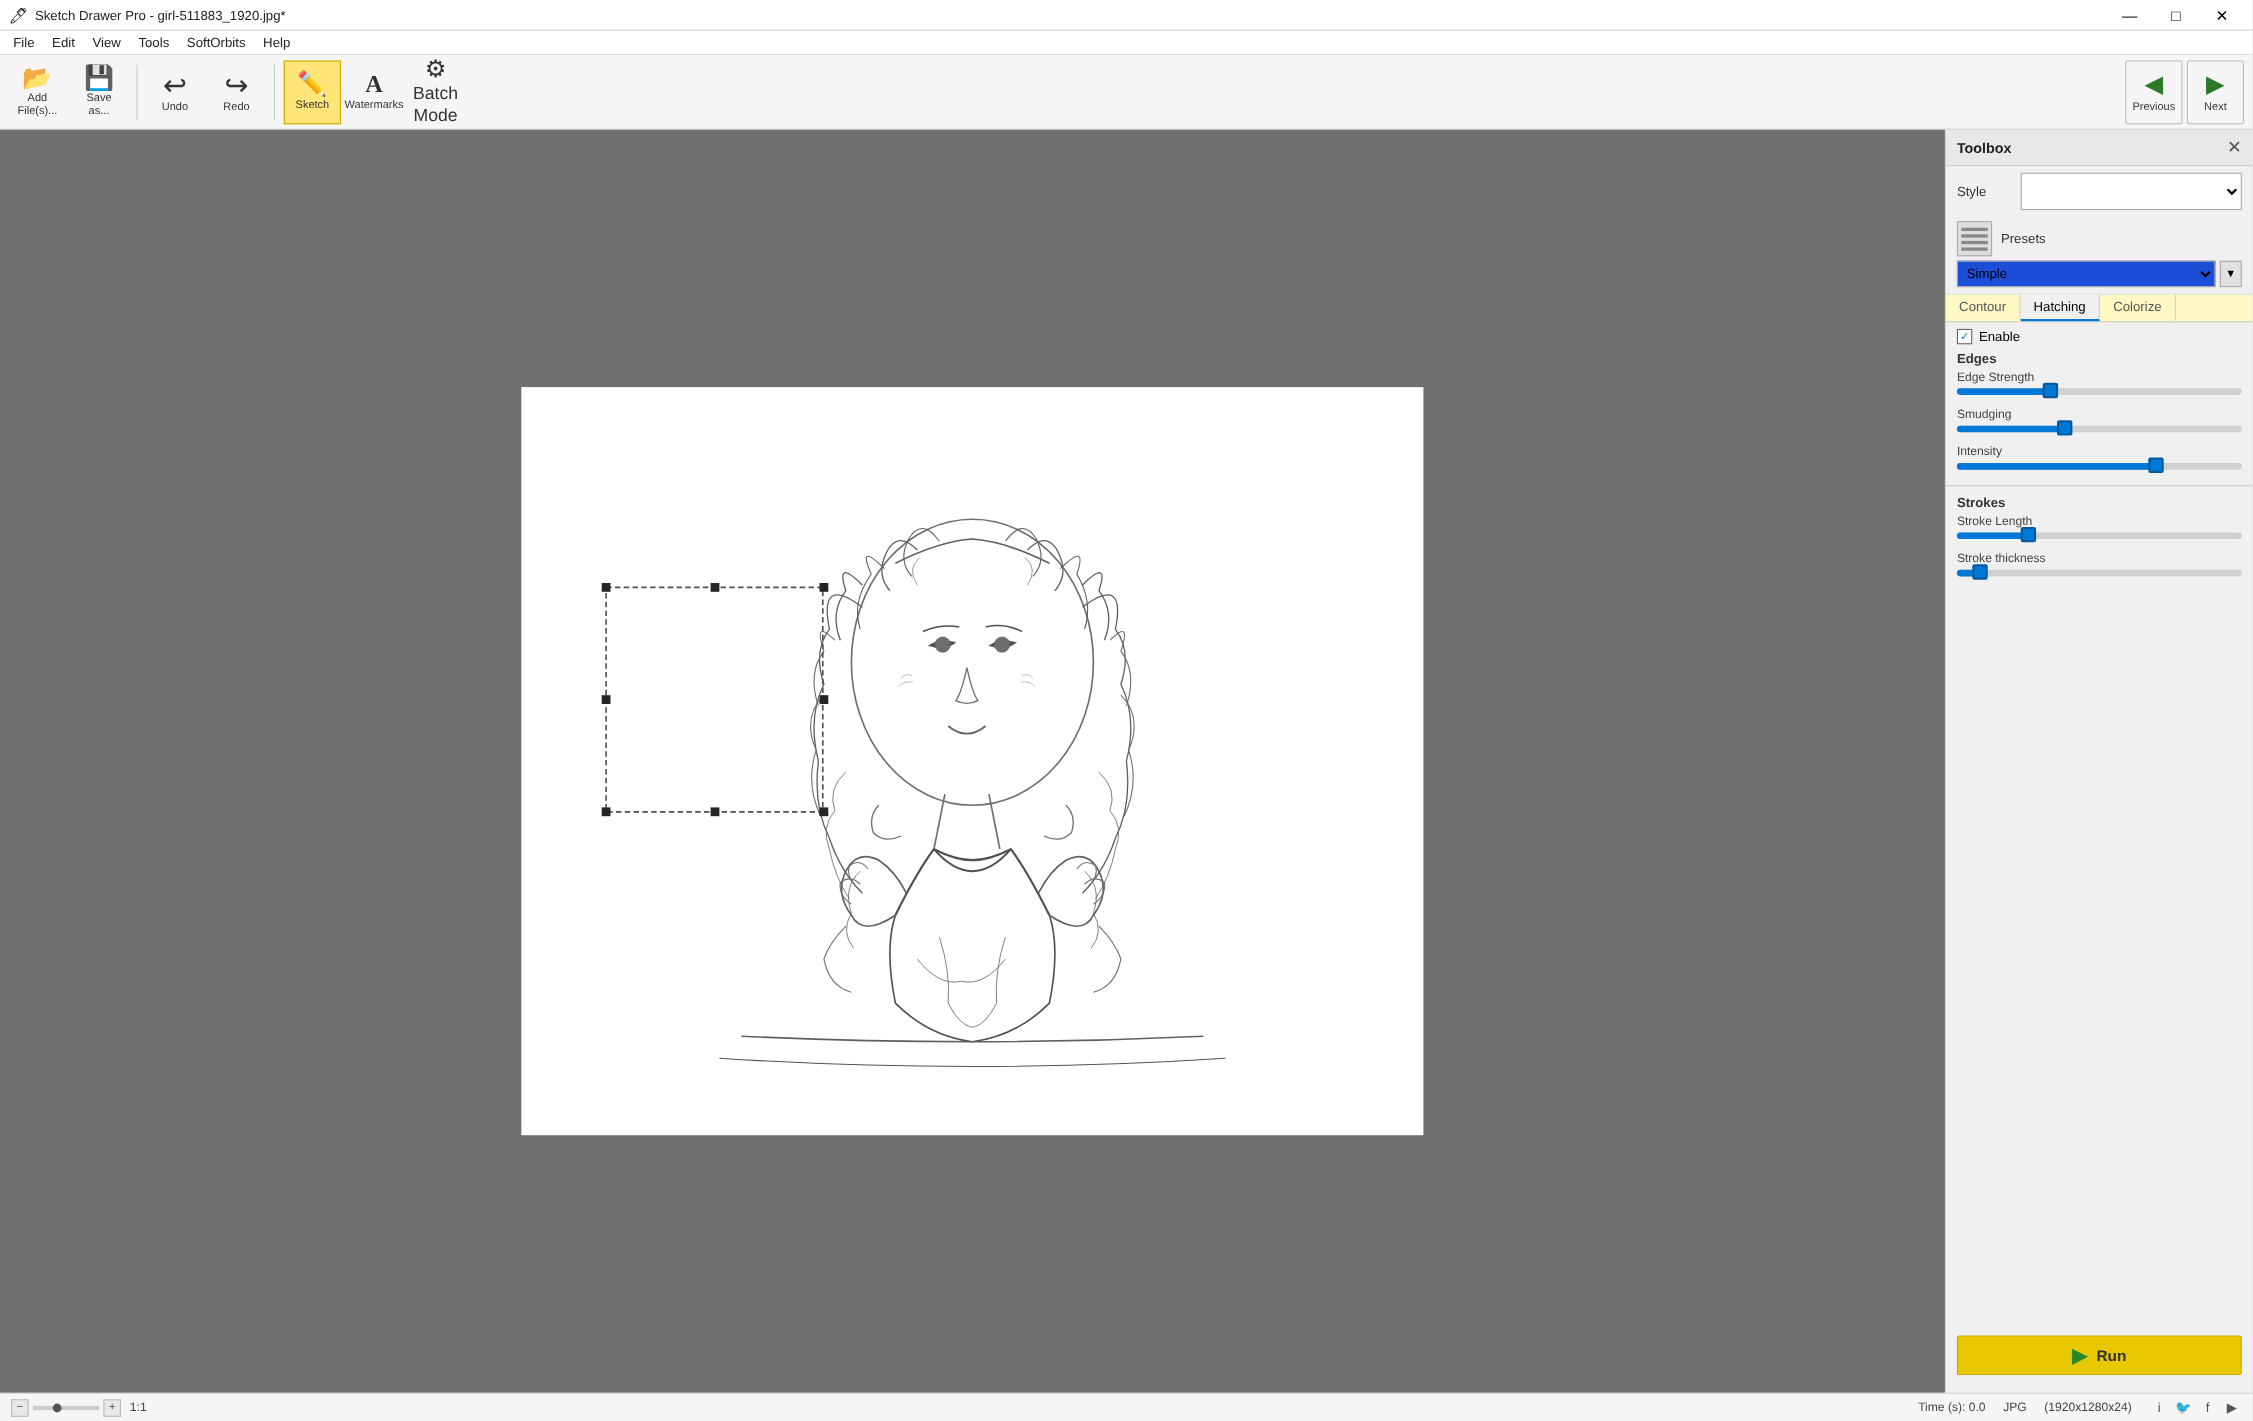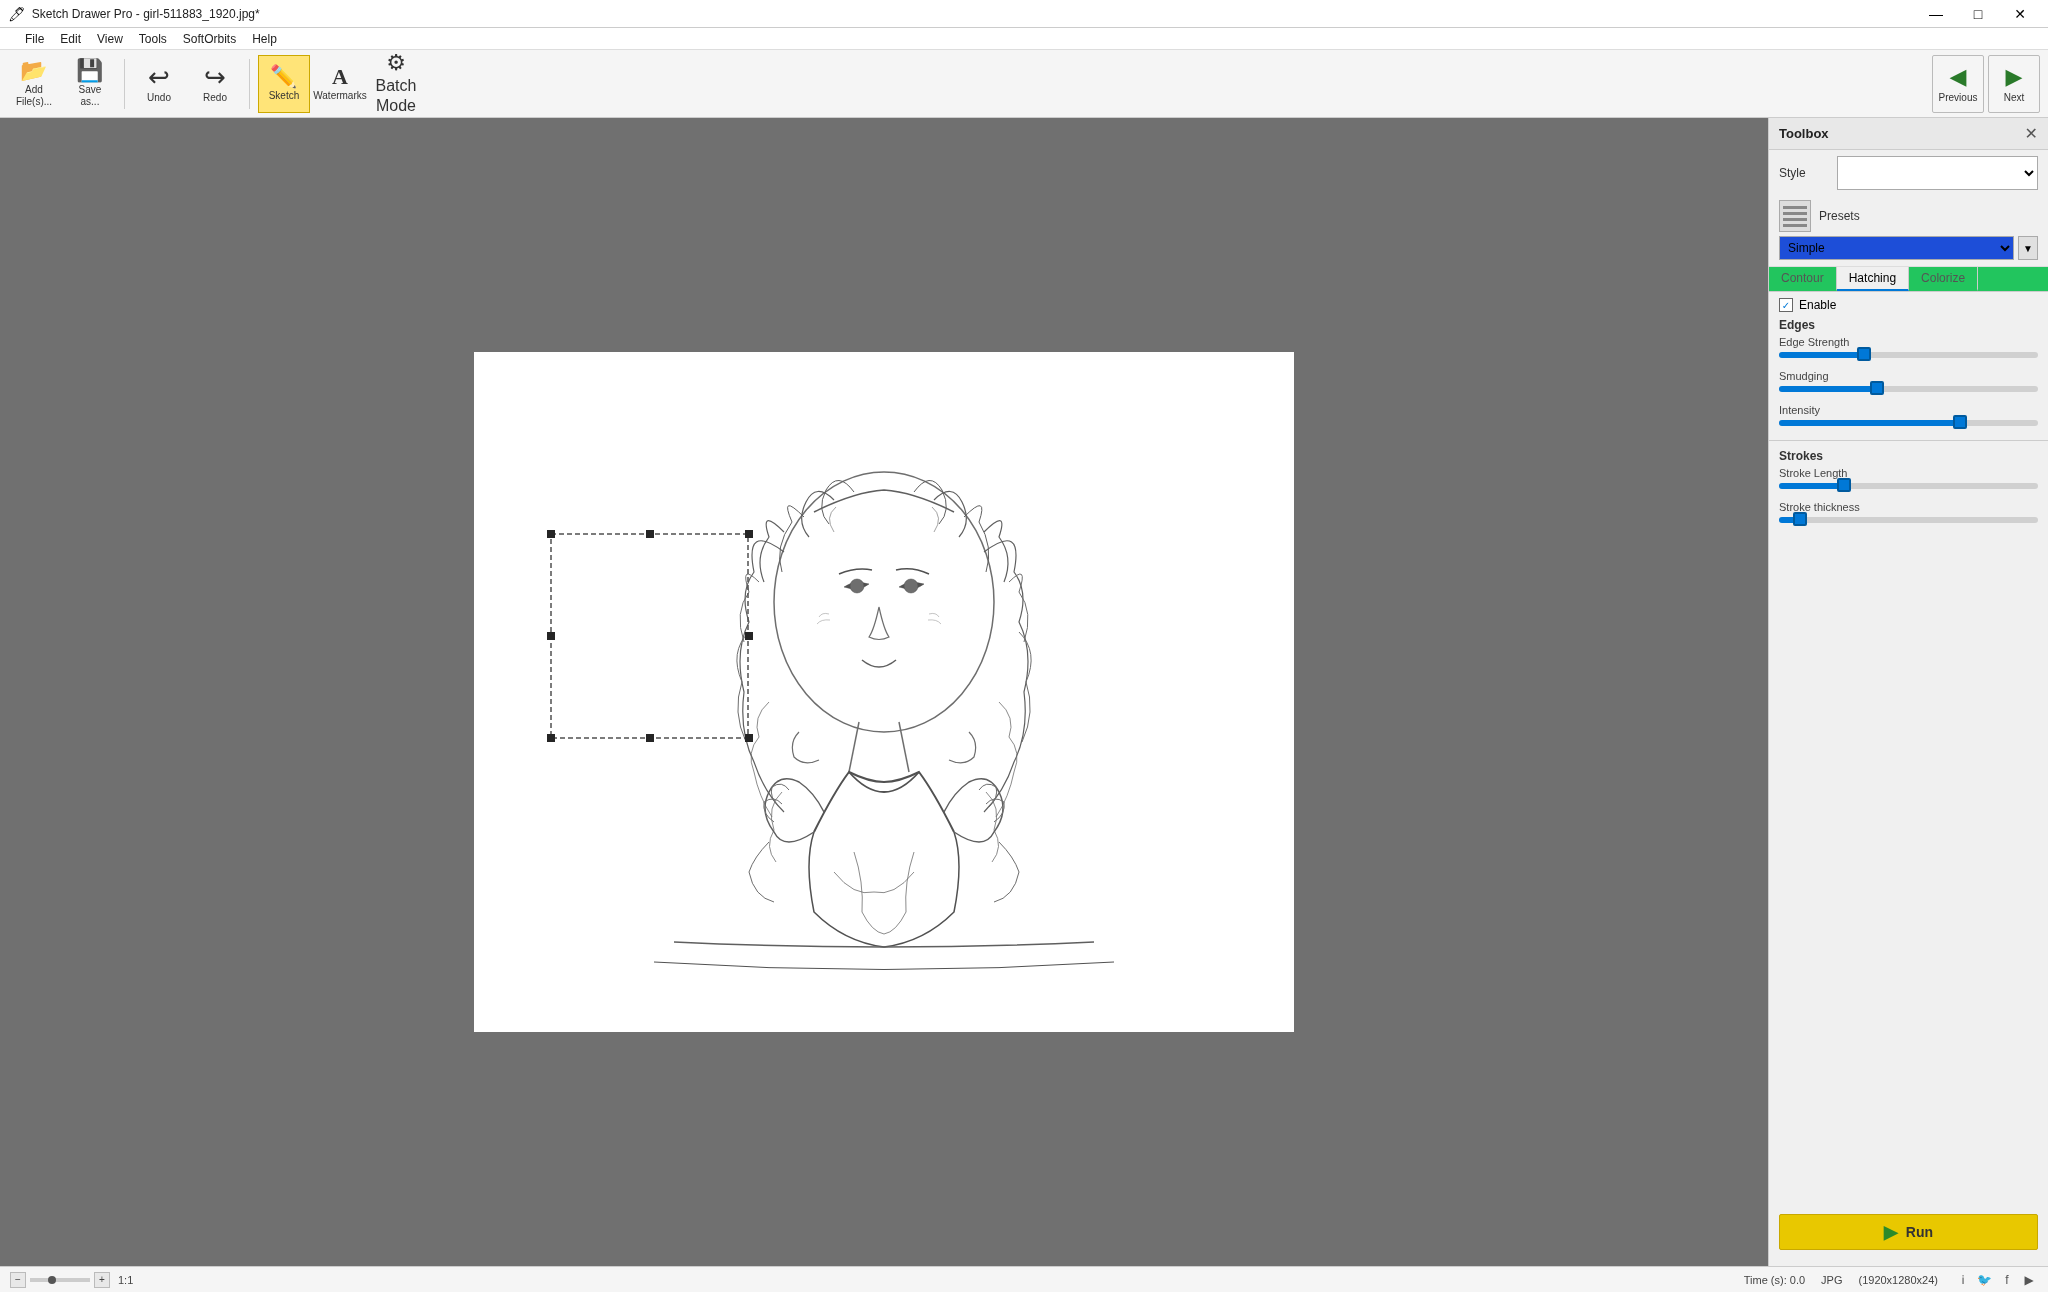--- a/index.html
+++ b/index.html
@@ -15,21 +15,21 @@
     #title-bar-title { font-size: 12px; color: #222; }
     #title-bar-controls { display: flex; gap: 2px; }
     .title-btn {
       width: 40px; height: 28px; border: none; background: transparent;
       cursor: pointer; font-size: 14px; display: flex; align-items: center; justify-content: center;
     }
 
     
     #menu-bar {
       display: flex; align-items: center; background: #fff; height: 22px;
-      padding: 0 17px; border-bottom: 1px solid #ddd;
+      padding: 0 4px; border-bottom: 1px solid #ddd;
     }
     .menu-item {
       padding: 2px 8px; font-size: 12px; cursor: pointer; color: #222;
     }
 
     
     #toolbar {
       display: flex; align-items: center; background: #f5f5f5;
       height: 68px; padding: 4px 8px; border-bottom: 1px solid #ccc; gap: 4px;
     }
@@ -112,21 +112,21 @@
       font-size: 12px; padding: 0 4px;
     }
     .presets-dropdown-arrow {
       width: 20px; height: 24px; border: 1px solid #aaa; background: #e0e0e0;
       display: flex; align-items: center; justify-content: center; cursor: pointer;
       font-size: 10px;
     }
 
     
     #tabs-row {
-      display: flex; border-bottom: 1px solid #ccc; background: #22c55e;
+      display: flex; border-bottom: 1px solid #ccc; background: #fef9c3;
     }
     .tab {
       padding: 4px 12px; font-size: 12px; cursor: pointer; color: #555;
       border-right: 1px solid #ccc; border-bottom: 2px solid transparent;
     }
     .tab.active { color: #000; border-bottom-color: #0078d7; background: #f0f0f0; }
 
     
     #enable-row { display: flex; align-items: center; gap: 6px; padding: 6px 10px 2px; }
     .checkbox-custom { width: 14px; height: 14px; border: 1px solid #666; background: #fff; display: flex; align-items: center; justify-content: center; cursor: pointer; font-size: 10px; }

